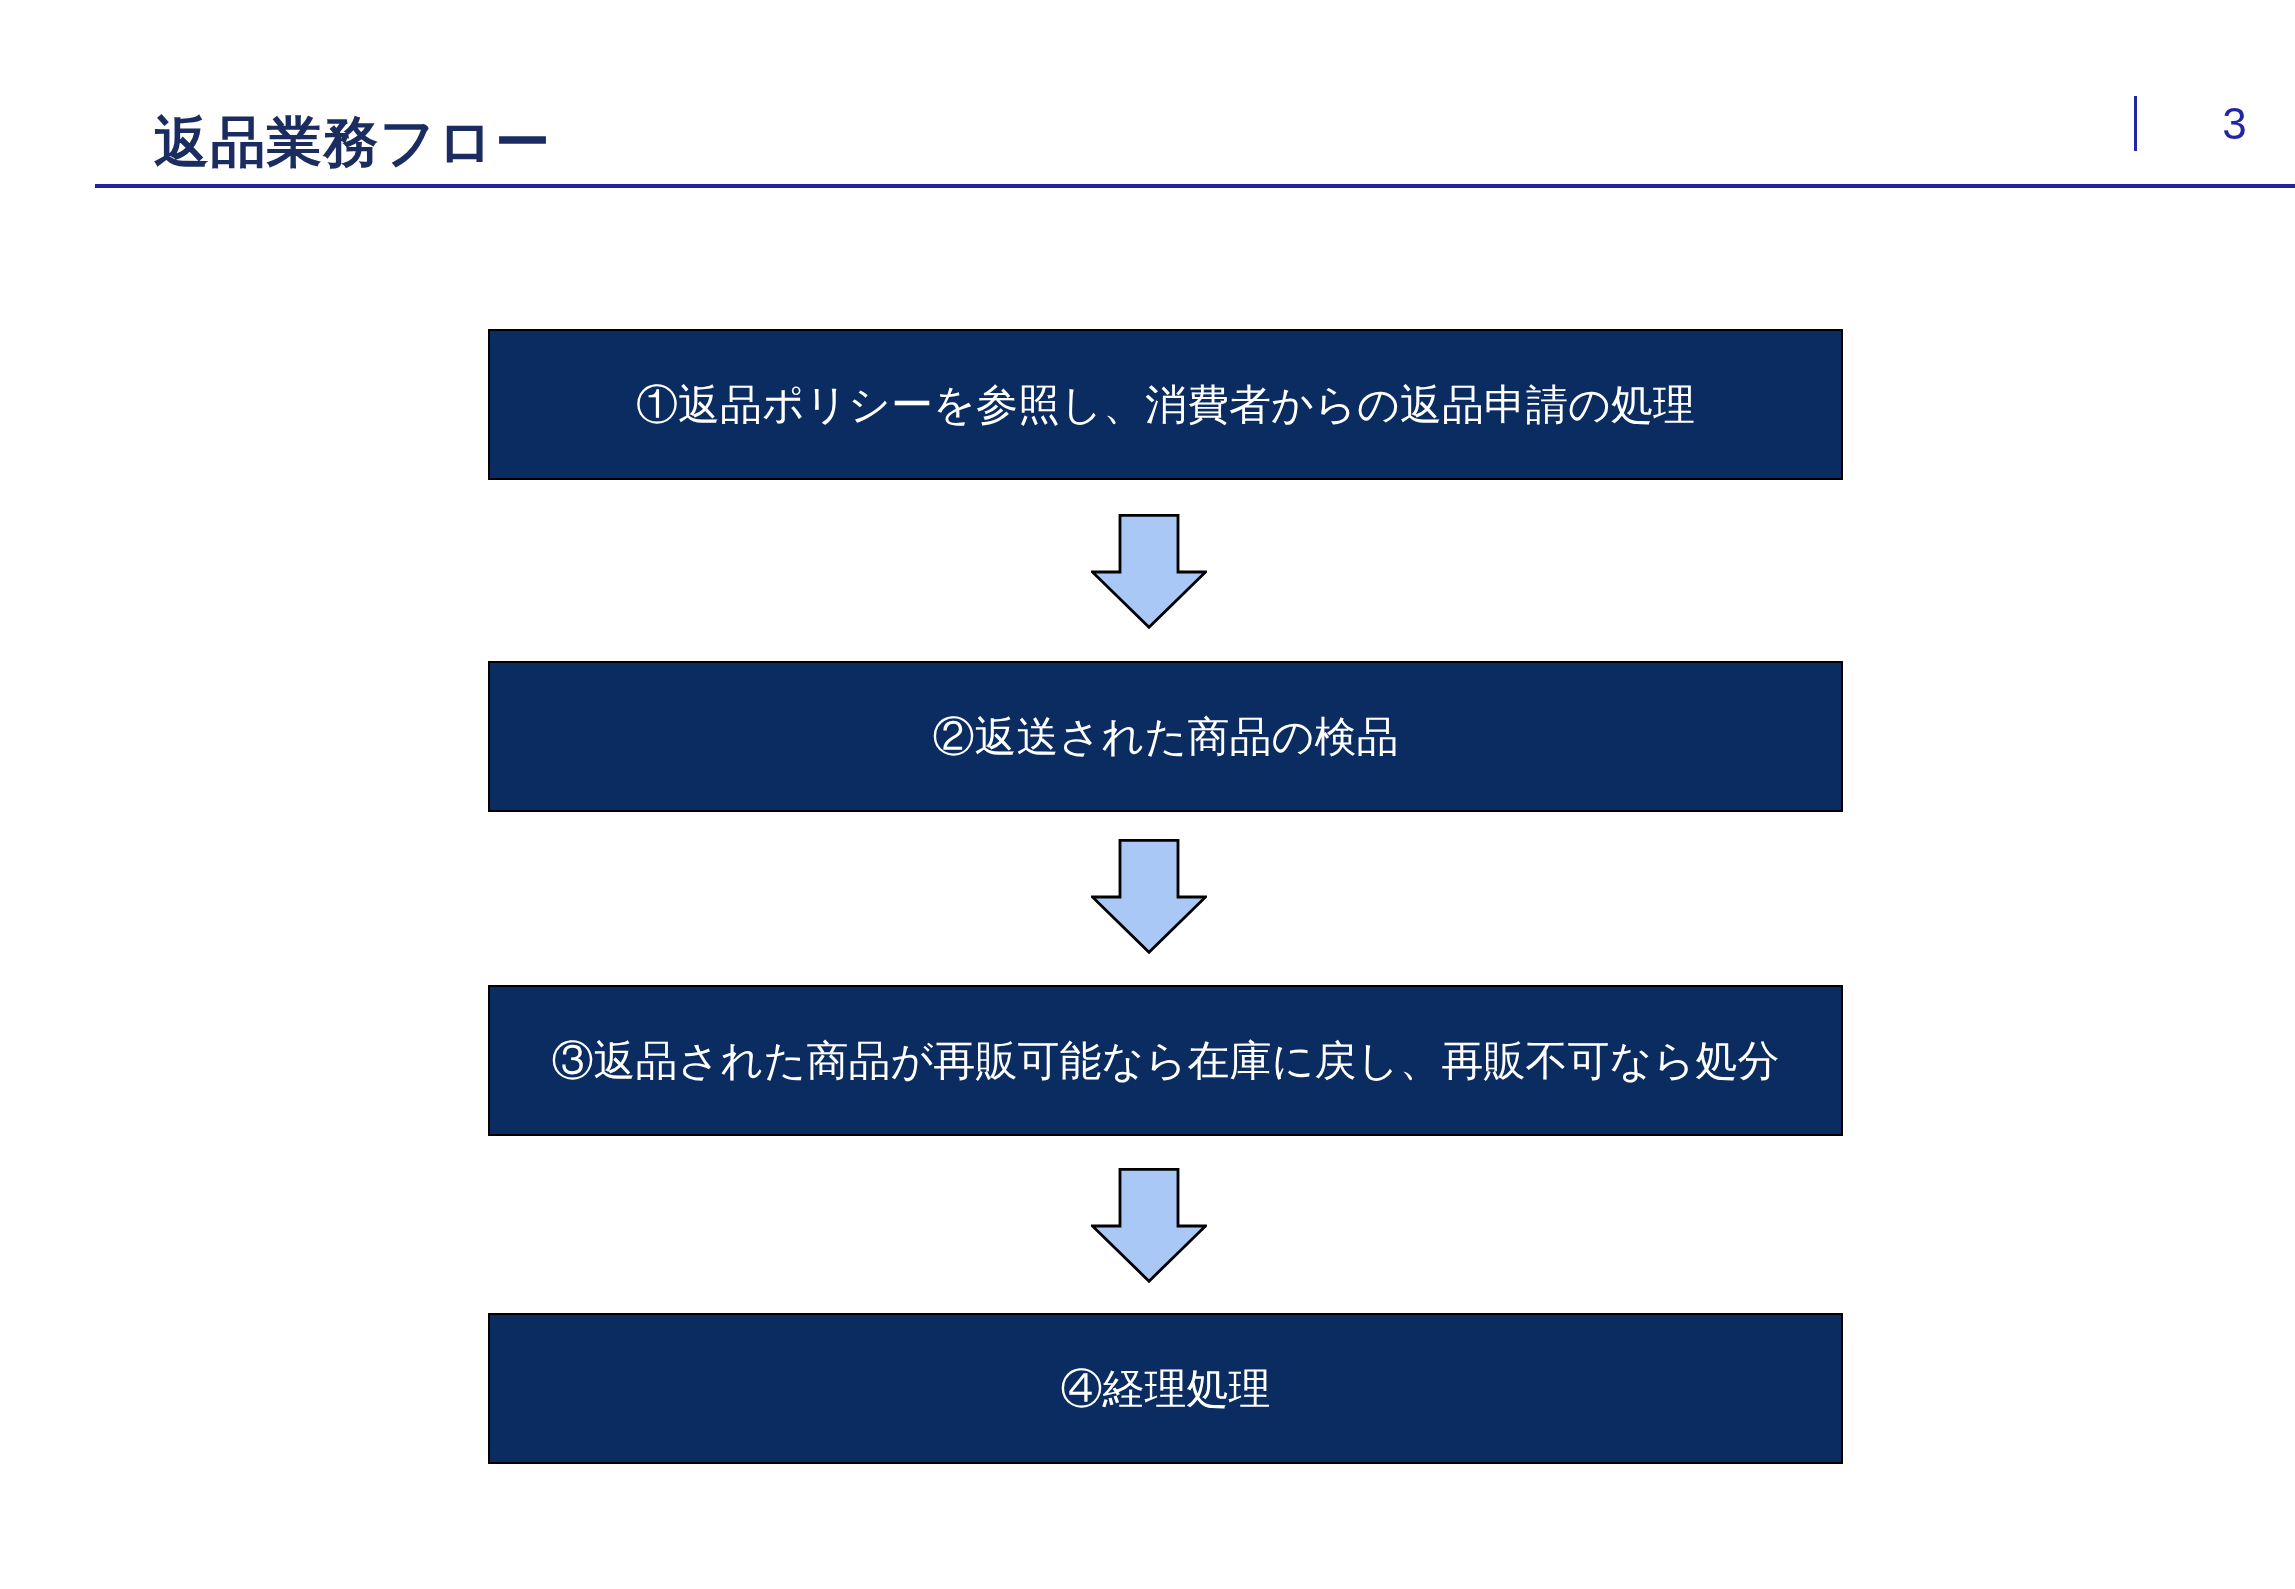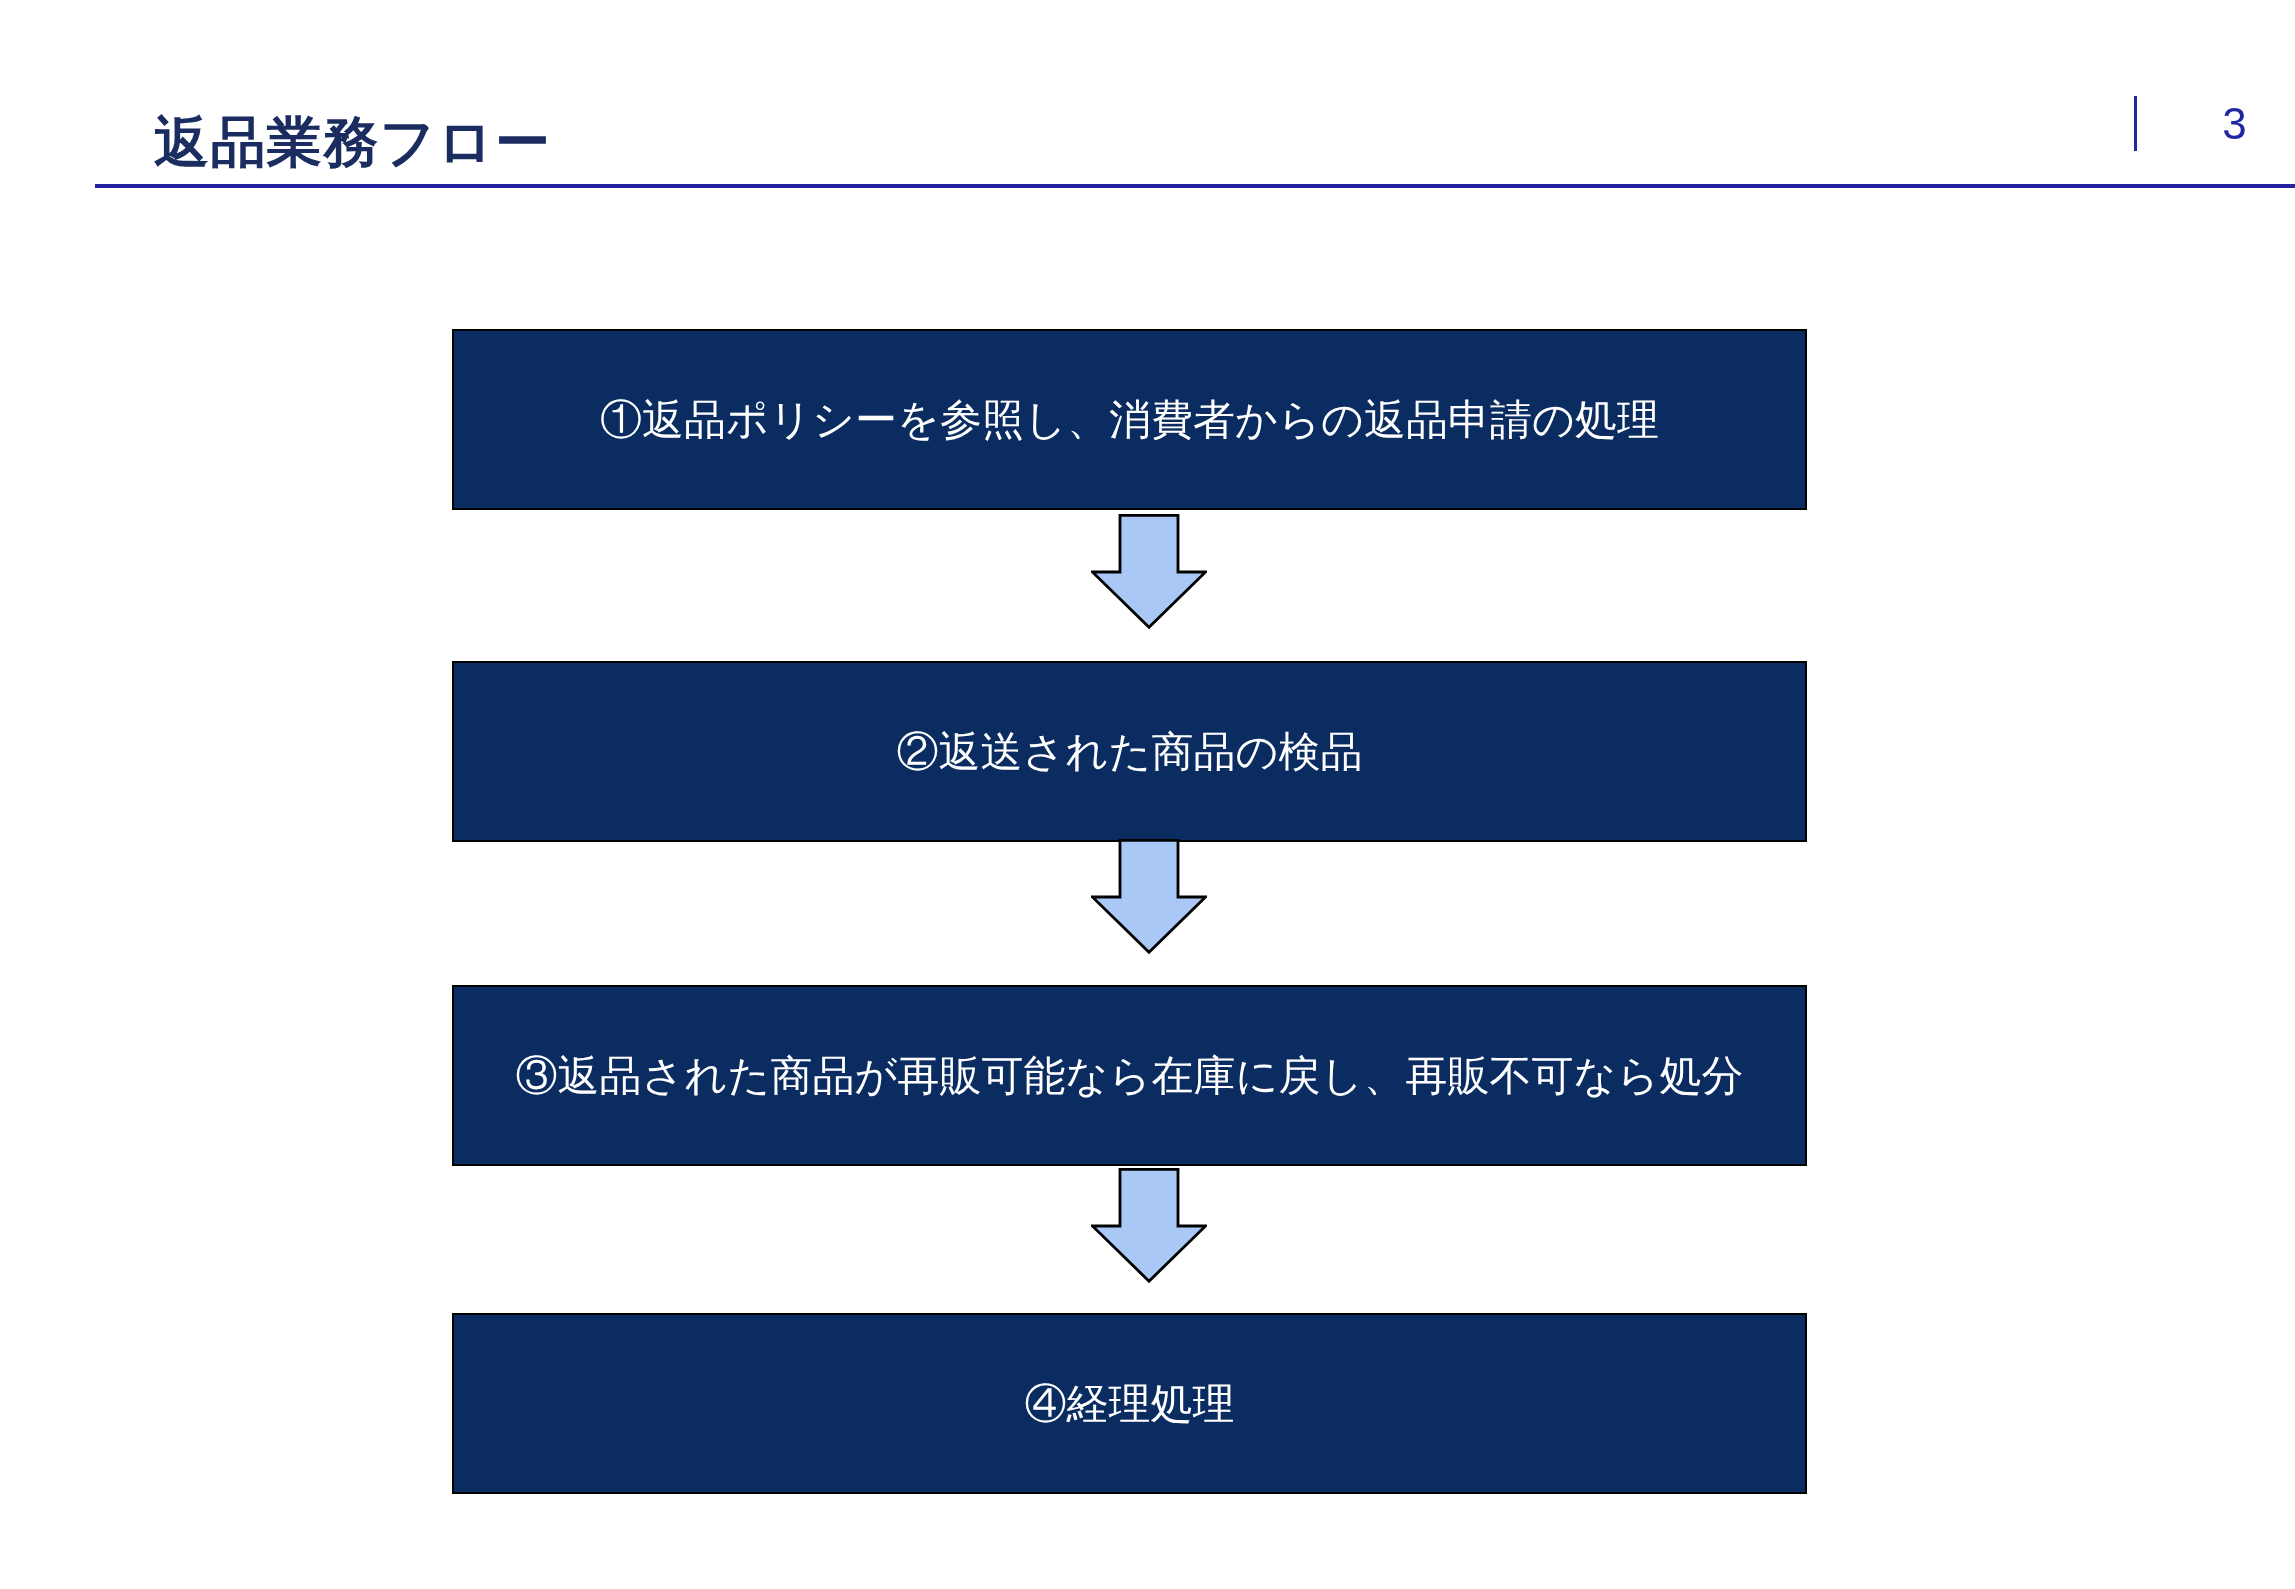--- a/index.html
+++ b/index.html
@@ -50,23 +50,23 @@
     top: 99px;
     width: 71px;
     font-size: 44px;
     color: #2126A3;
     text-align: center;
   }
 
   
   .flow-box {
     position: absolute;
-    left: 452px;
+    left: 488px;
     width: 1355px;
-    height: 181px;
+    height: 151px;
     box-sizing: border-box;
     background: #0B2C61;
     border: 2.8px solid #000000;
     display: flex;
     align-items: center;
     justify-content: center;
   }
   .flow-box .box-label {
     color: #FFFFFF;
     font-size: 42px;

